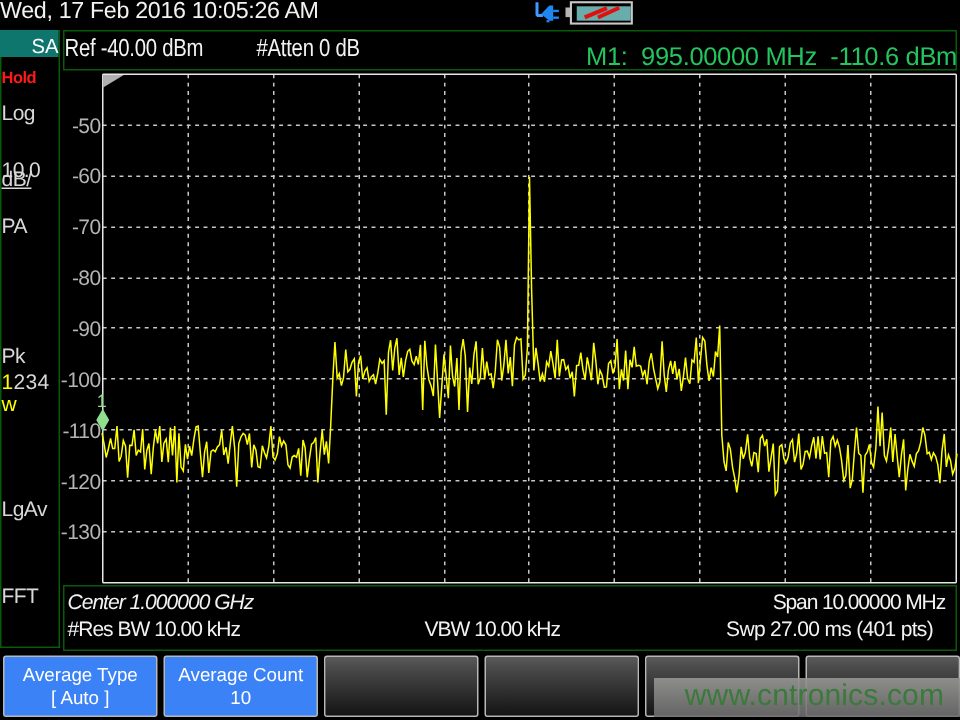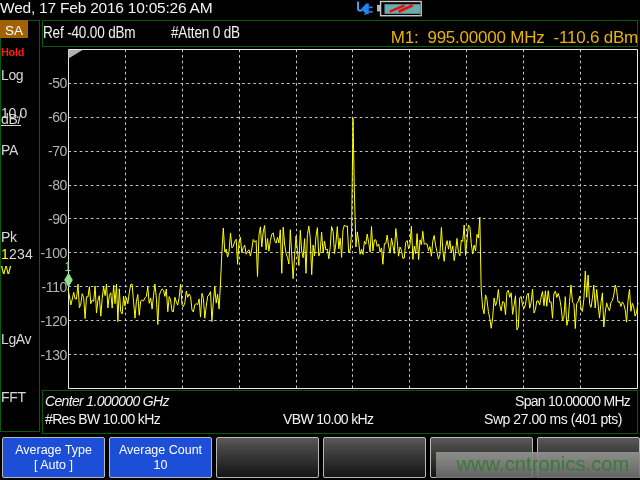--- a/index.html
+++ b/index.html
@@ -1,32 +1,32 @@
 <!DOCTYPE html>
 <html><head><meta charset="utf-8"><style>
 * { margin:0; padding:0; box-sizing:border-box; }
 html,body { width:640px; height:480px; background:#000; overflow:hidden;
   font-family:"Liberation Sans", sans-serif; }
 .abs { position:absolute; }
 #date { left:0; right:0.5px; top:-1px; text-align:left; color:#f2f2f2; font-size:15.5px;
   letter-spacing:-0.22px; }
 #sidebar { left:0; top:20px; width:40px; height:412px; border:1px solid #0a5a0a; }
-#sa { left:0; top:20px; width:28px; height:18px; background:#a16207; color:#fff;
-  font-size:13.5px; text-align:center; line-height:21px; }
+#sa { left:0; top:20px; width:39px; height:18px; background:#0f766e; color:#fff;
+  font-size:13.5px; text-align:right; line-height:21px; }
 .sbt { left:1px; color:#d8d8d8; font-size:14px; letter-spacing:-0.35px; }
 #topbox { left:42px; top:20px; width:596px; height:27px; border:1px solid #0a5a0a; }
 .wt { color:#f2f2f2; font-size:16.5px; letter-spacing:-0.2px;
   transform:scaleX(0.82); transform-origin:0 0; }
-#m1 { right:2px; top:27.5px; color:#eab308; font-size:17px; letter-spacing:-0.22px; }
+#m1 { right:2px; top:27.5px; color:#22c55e; font-size:17px; letter-spacing:-0.22px; }
 #botbox { left:42px; top:390px; width:596px; height:44px; border:1px solid #0a5a0a; }
 .bt { color:#f2f2f2; font-size:14px; letter-spacing:-0.65px; position:absolute; }
 #keys { left:0; top:437px; width:640px; height:41px; }
 .key { position:absolute; top:0; width:103px; height:41px; border:1px solid #b8b8b8;
   border-radius:2px; }
-.bk { background:#1d4ed8; color:#fff; font-size:12.5px; text-align:center;
+.bk { background:#3b82f6; color:#fff; font-size:12.5px; text-align:center;
   padding-top:5px; line-height:15px; }
 .gk { background:linear-gradient(#5a5a5a,#4a4a4a 18%,#141414); }
 #wm { left:436px; top:452px; width:204px; height:26px;
   background:linear-gradient(rgba(148,148,146,0.92), rgba(110,110,110,0.88)); }
 #wmt { left:456.5px; top:452.5px; color:#3a7a3a; font-size:20px; letter-spacing:0.1px; }
 </style></head>
 <body>
 <svg class="abs" style="left:0;top:0" width="640" height="480" viewBox="0 0 640 480">
   <style>
     .g { stroke:#c8c8c8; stroke-width:1; stroke-dasharray:2.6 3.0; }

